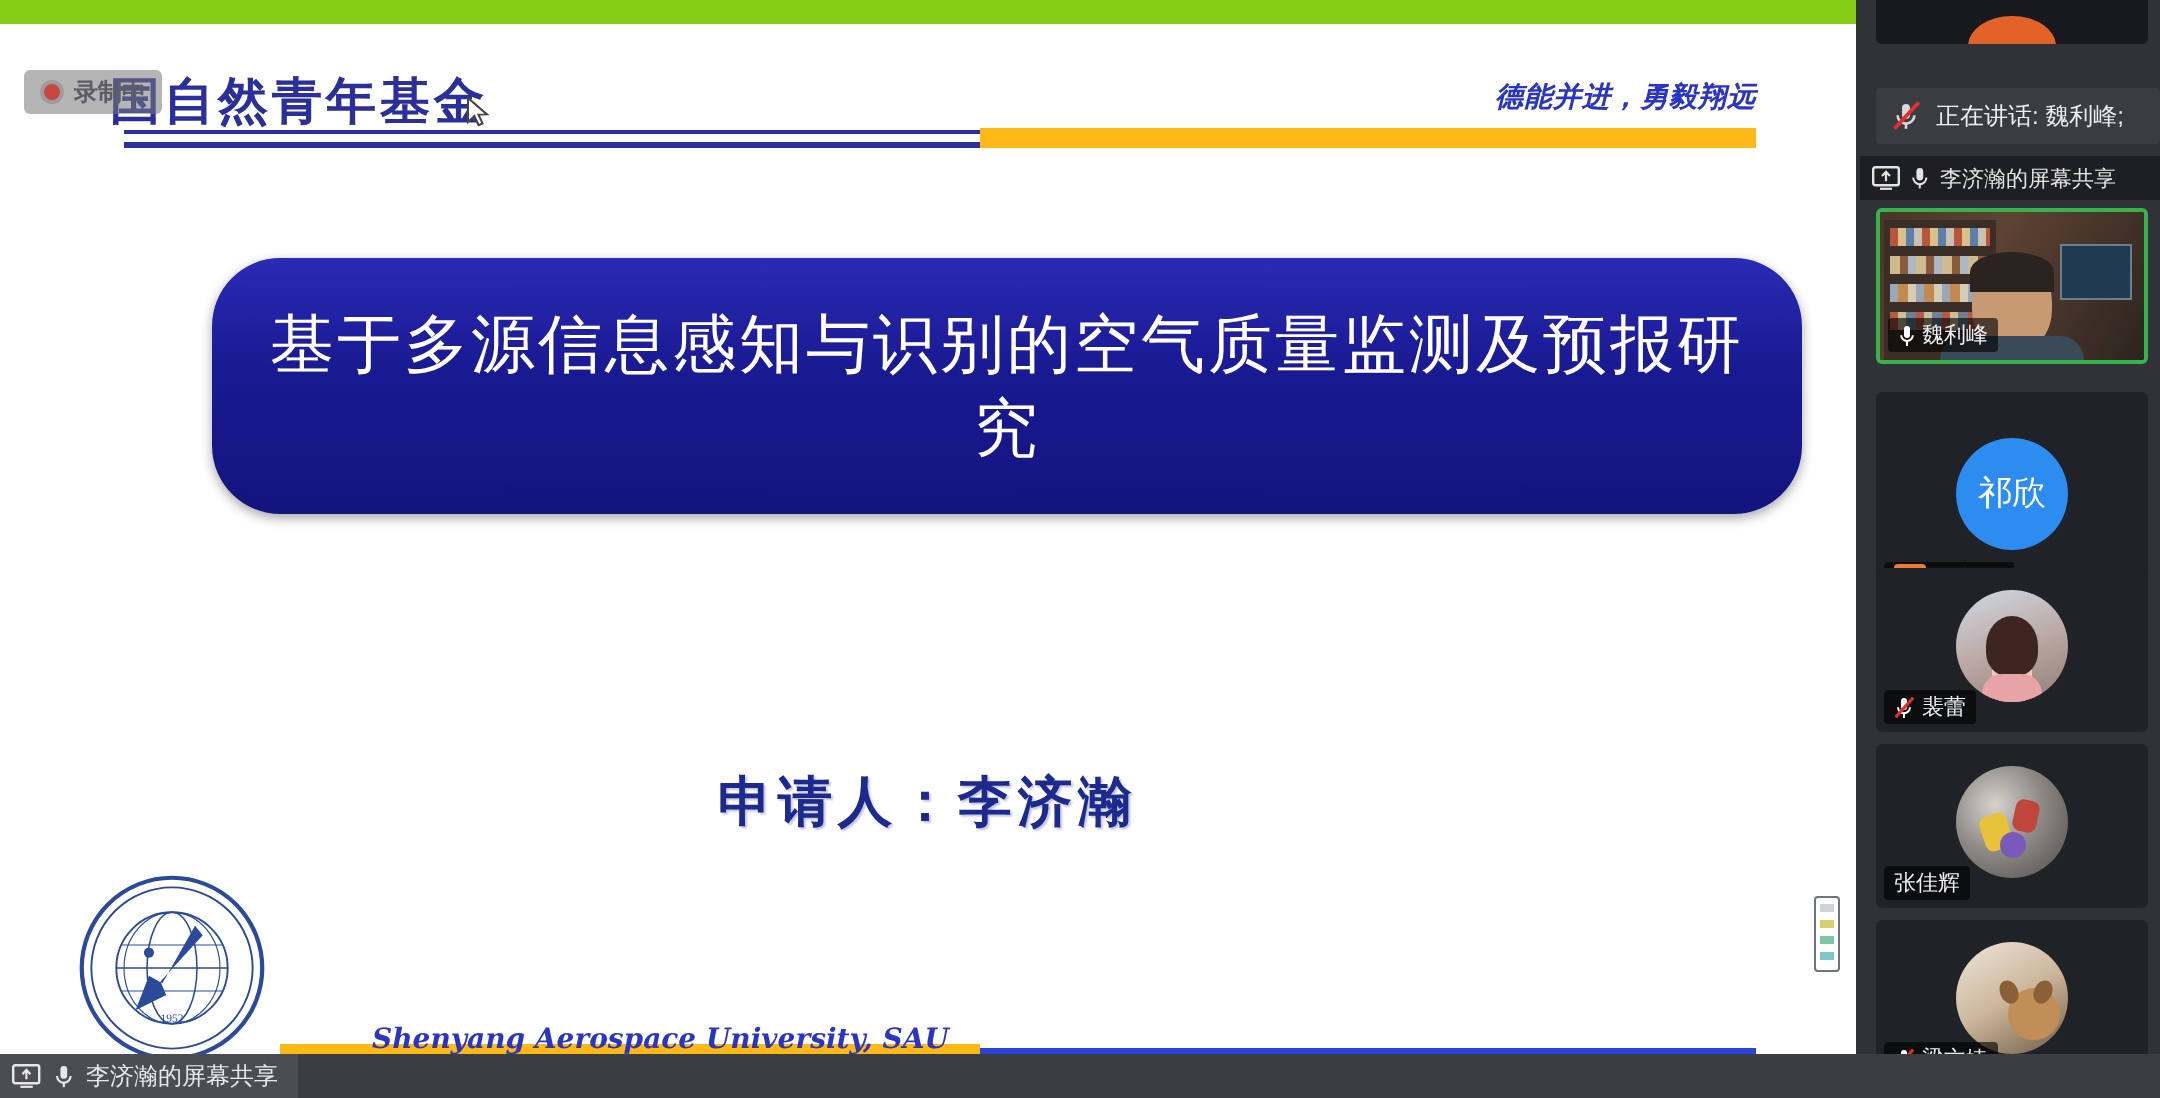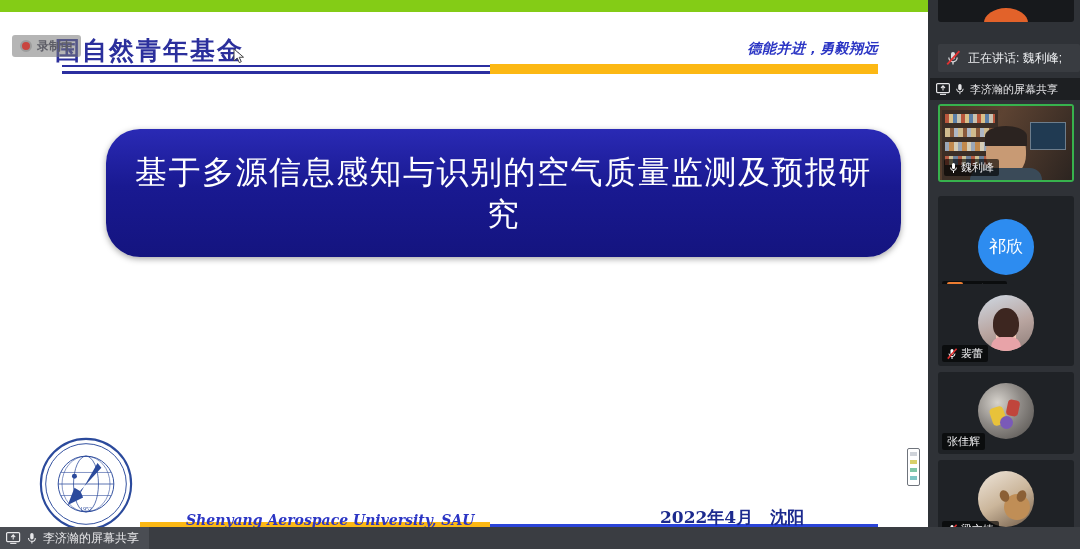--- a/index.html
+++ b/index.html
@@ -104,39 +104,39 @@
       <div class="hdr-text">国自然青年基金</div>
       <div class="hdr-line-blue l1"></div>
       <div class="hdr-line-blue l2"></div>
       <div class="hdr-bar-yellow"></div>
       <div class="hdr-motto">德能并进，勇毅翔远</div>
 
       <div id="title-box">
         <div id="title-text">基于多源信息感知与识别的空气质量监测及预报研究</div>
       </div>
 
+      <div class="body-line" id="line-applicant">申请人：李济瀚</div>
 
       <svg id="logo" viewBox="0 0 100 100">
         <circle cx="50" cy="50" r="47" fill="none" stroke="#2b4a9c" stroke-width="2.2"></circle>
         <circle cx="50" cy="50" r="42" fill="none" stroke="#2b4a9c" stroke-width="1"></circle>
         <circle cx="50" cy="50" r="29" fill="none" stroke="#2b4a9c" stroke-width="1"></circle>
         <ellipse cx="50" cy="50" rx="13" ry="29" fill="none" stroke="#2b4a9c" stroke-width=".8"></ellipse>
         <ellipse cx="50" cy="50" rx="25" ry="29" fill="none" stroke="#2b4a9c" stroke-width=".6"></ellipse>
         <line x1="21" y1="50" x2="79" y2="50" stroke="#2b4a9c" stroke-width=".8"></line>
         <line x1="24" y1="38" x2="76" y2="38" stroke="#2b4a9c" stroke-width=".6"></line>
         <line x1="24" y1="62" x2="76" y2="62" stroke="#2b4a9c" stroke-width=".6"></line>
         <path d="M62 28 L45 58 L38 54 L31 72 L47 64 L44 57 L66 33 Z" fill="#2b4a9c"></path>
         <circle cx="38" cy="42" r="2.6" fill="#2b4a9c"></circle>
         <text x="50" y="78" text-anchor="middle" font-size="6" fill="#2b4a9c" font-family="Liberation Serif, serif">1952</text>
       </svg>
 
       <div class="ftr-bar-yellow"></div>
       <div class="ftr-bar-blue"></div>
       <div class="ftr-en">Shenyang Aerospace University, SAU</div>
-      <div class="ftr-date">2022年4月　沈阳</div>
     </div>
 
     <svg class="cursor" viewBox="0 0 12 16">
       <path d="M1 1 L1 13 L4.2 10 L6.3 14.6 L8.3 13.7 L6.2 9.3 L10.5 9.2 Z" fill="#ffffff" stroke="#444" stroke-width="1"></path>
     </svg>
 
     <div id="slide-scroll">
       <div class="tick" style="top:3px;background:#cfd3d9;"></div>
       <div class="tick" style="top:11px;background:#d8d06a;"></div>
       <div class="tick" style="top:19px;background:#7fc6a8;"></div>

